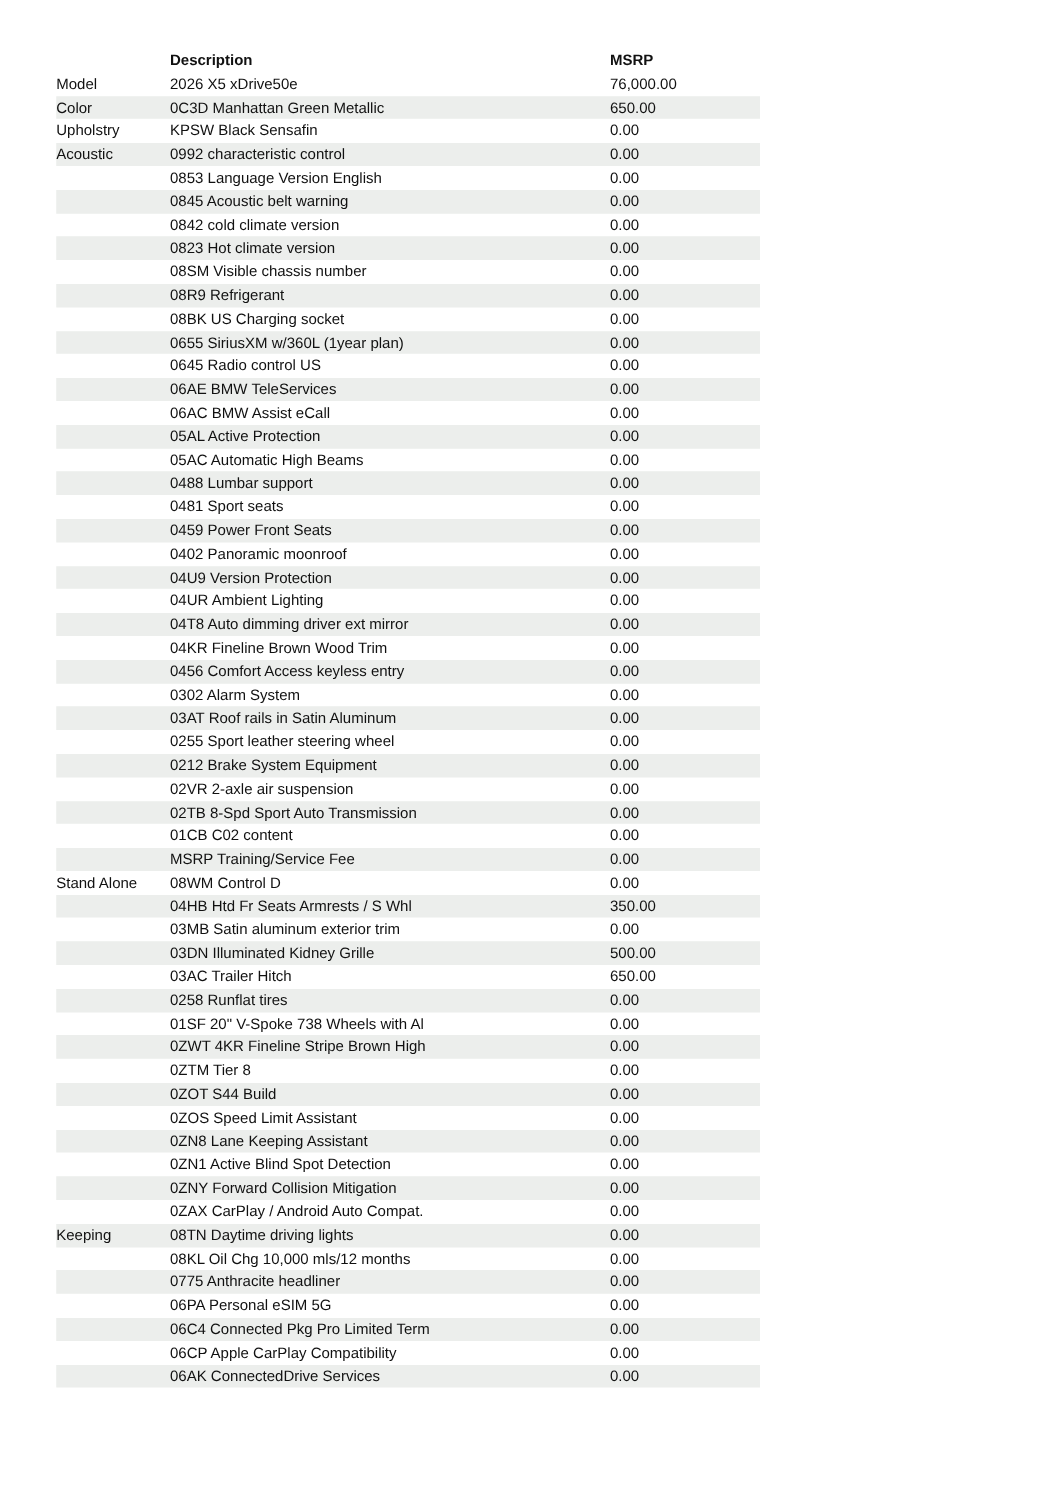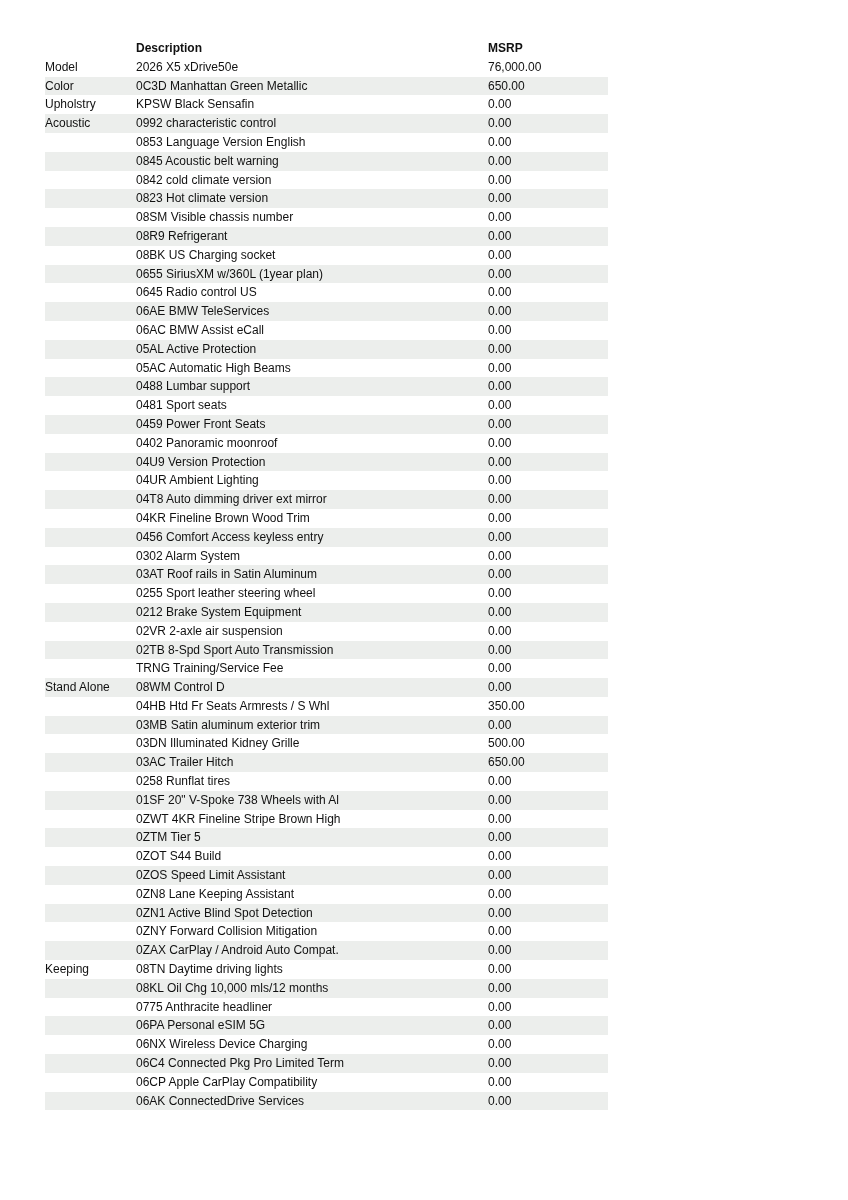--- a/index.html
+++ b/index.html
@@ -218,21 +218,26 @@
     <td class="cell-desc">02VR 2-axle air suspension</td>
     <td class="cell-msrp">0.00</td>
   </tr>
         <tr>
     <td class="cell-category"></td>
     <td class="cell-desc">02TB 8-Spd Sport Auto Transmission</td>
     <td class="cell-msrp">0.00</td>
   </tr>
         <tr>
     <td class="cell-category"></td>
-    <td class="cell-desc">TRNG Training/Service Fee</td>
+    <td class="cell-desc">01CB C02 content</td>
+    <td class="cell-msrp">0.00</td>
+  </tr>
+        <tr>
+    <td class="cell-category"></td>
+    <td class="cell-desc">MSRP Training/Service Fee</td>
     <td class="cell-msrp">0.00</td>
   </tr>
         <tr>
     <td class="cell-category">Stand Alone</td>
     <td class="cell-desc">08WM Control D</td>
     <td class="cell-msrp">0.00</td>
   </tr>
         <tr>
     <td class="cell-category"></td>
     <td class="cell-desc">04HB Htd Fr Seats Armrests / S Whl</td>
@@ -263,21 +268,21 @@
     <td class="cell-desc">01SF 20" V-Spoke 738 Wheels with Al</td>
     <td class="cell-msrp">0.00</td>
   </tr>
         <tr>
     <td class="cell-category"></td>
     <td class="cell-desc">0ZWT 4KR Fineline Stripe Brown High</td>
     <td class="cell-msrp">0.00</td>
   </tr>
         <tr>
     <td class="cell-category"></td>
-    <td class="cell-desc">0ZTM Tier 5</td>
+    <td class="cell-desc">0ZTM Tier 8</td>
     <td class="cell-msrp">0.00</td>
   </tr>
         <tr>
     <td class="cell-category"></td>
     <td class="cell-desc">0ZOT S44 Build</td>
     <td class="cell-msrp">0.00</td>
   </tr>
         <tr>
     <td class="cell-category"></td>
     <td class="cell-desc">0ZOS Speed Limit Assistant</td>
@@ -314,25 +319,20 @@
     <td class="cell-msrp">0.00</td>
   </tr>
         <tr>
     <td class="cell-category"></td>
     <td class="cell-desc">0775 Anthracite headliner</td>
     <td class="cell-msrp">0.00</td>
   </tr>
         <tr>
     <td class="cell-category"></td>
     <td class="cell-desc">06PA Personal eSIM 5G</td>
-    <td class="cell-msrp">0.00</td>
-  </tr>
-        <tr>
-    <td class="cell-category"></td>
-    <td class="cell-desc">06NX Wireless Device Charging</td>
     <td class="cell-msrp">0.00</td>
   </tr>
         <tr>
     <td class="cell-category"></td>
     <td class="cell-desc">06C4 Connected Pkg Pro Limited Term</td>
     <td class="cell-msrp">0.00</td>
   </tr>
         <tr>
     <td class="cell-category"></td>
     <td class="cell-desc">06CP Apple CarPlay Compatibility</td>

